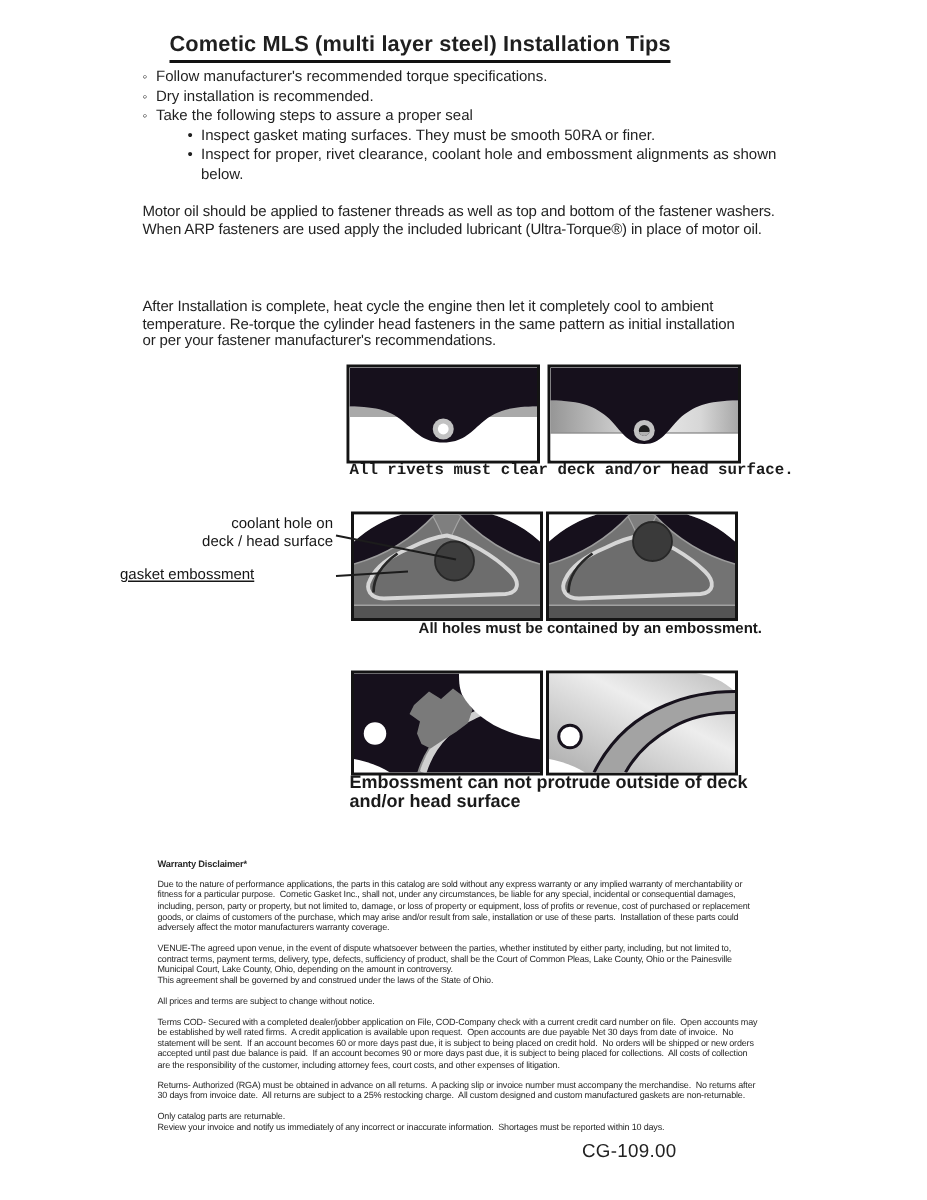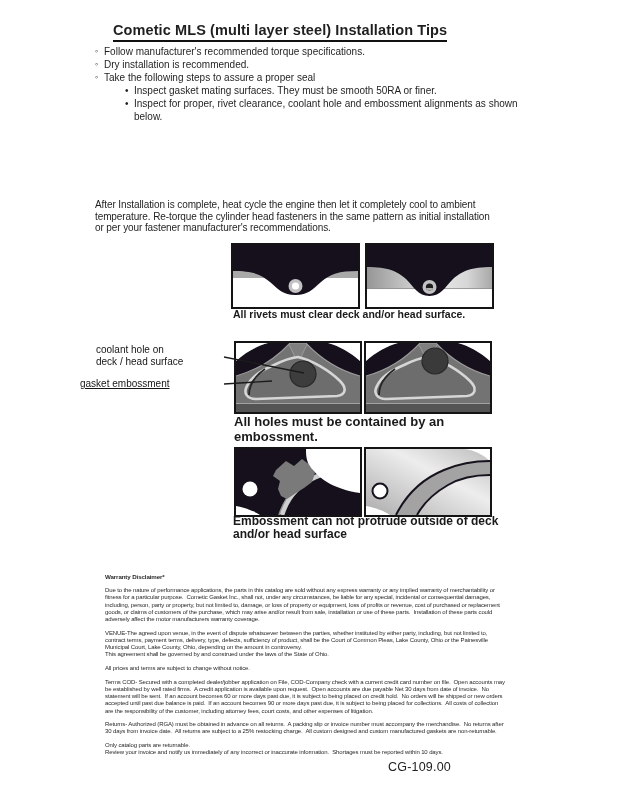--- a/index.html
+++ b/index.html
@@ -20,25 +20,25 @@
   .brow.lvl2{padding-left:30px;}
   .brow.lvl2 .mk{width:9px; flex:0 0 9px; font-size:10px;}
   .dheading{left:95px; top:117px; font-size:12px; font-weight:bold;}
   .body-par{font-size:10px; line-height:11.5px; letter-spacing:-.1px;}
   .dp1{left:95px; top:136px; width:440px;}
   .dp2{left:95px; top:164px; width:440px;margin-top:35px;}
   .dnote{left:95px; top:205px; width:440px;}
   .rwlabel{font-size:13px; letter-spacing:.6px; text-align:center; width:129px; color:#141414;margin-top:30px;}
   .dbox{border:2px solid #141414; background:#fff; line-height:0;}
   .cap{font-weight:bold; color:#1a1a1a;}
-  .cap1{left:233px; top:308px; font-size:10.5px;}
-  .cap2{left:234px; top:414px; width:256px; text-align:left; font-size:13px;}
+  .cap1{left:233px; top:308px; font-size:10.5px;font-family:Liberation Mono, monospace;}
+  .cap2{left:252px; top:414px; width:256px; text-align:right; font-size:10px;}
   .cap3{left:233px; top:515px; font-size:12px; line-height:12.5px;}
   .annlabel{font-size:10px; line-height:11.5px; color:#161616;}
-  .ann1{left:96px; top:344px; width:126px; text-align:left;}
+  .ann1{left:96px; top:344px; width:126px; text-align:right;}
   .ann2{left:80px; top:378px; width:126px; text-align:left;text-decoration:underline;}
   .legal{left:105px; top:573px; width:424px; font-size:6px; line-height:7.2px; letter-spacing:-.12px; color:#2a2a2a;}
   .legal .lh{font-weight:bold; font-size:6.2px; margin-bottom:7px;}
   .legal p{margin:0 0 6.5px 0;}
   .footer{left:388px; top:760px; font-size:12.5px; color:#222; letter-spacing:.2px;}
 </style>
 </head>
 <body>
 
 <div class="page">
@@ -61,20 +61,22 @@
     <div class="brow lvl2">
       <span class="mk">•</span>
       <span>Inspect gasket mating surfaces.  They must be smooth 50RA or finer.</span>
     </div>
     <div class="brow lvl2">
       <span class="mk">•</span>
       <span>Inspect for proper, rivet clearance, coolant hole and embossment alignments as shown below.</span>
     </div>
   </div>
 
+  <div class="abs body-par pre dp1">Motor oil should be applied to fastener threads as well as top and bottom of the fastener washers.
+When ARP fasteners are used apply the included lubricant (Ultra-Torque®) in place of motor oil.</div>
   <div class="abs body-par pre dp2">After Installation is complete, heat cycle the engine then let it completely cool to ambient
 temperature. Re-torque the cylinder head fasteners in the same pattern as initial installation
 or per your fastener manufacturer's recommendations.</div>
 
   <div class="abs rwlabel" style="left:231px; top:228px;">RIGHT</div>
   <div class="abs rwlabel" style="left:365px; top:228px;">WRONG</div>
 
   <div class="abs dbox" style="left:231px; top:243px;">
     <svg width="125" height="62" viewBox="0 0 125 62">
       <rect width="125" height="62" fill="#ffffff"></rect>

